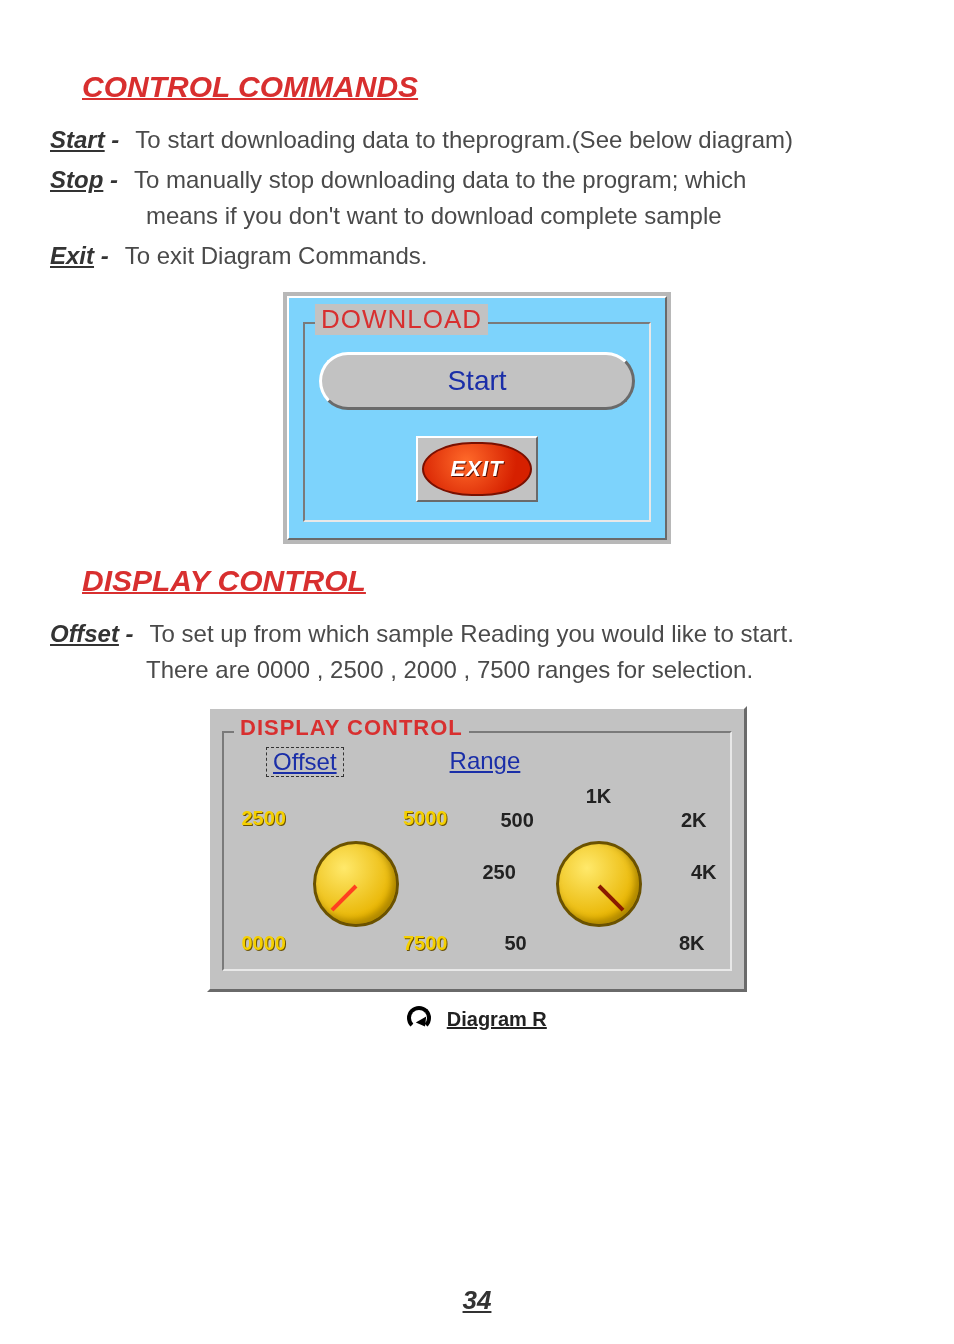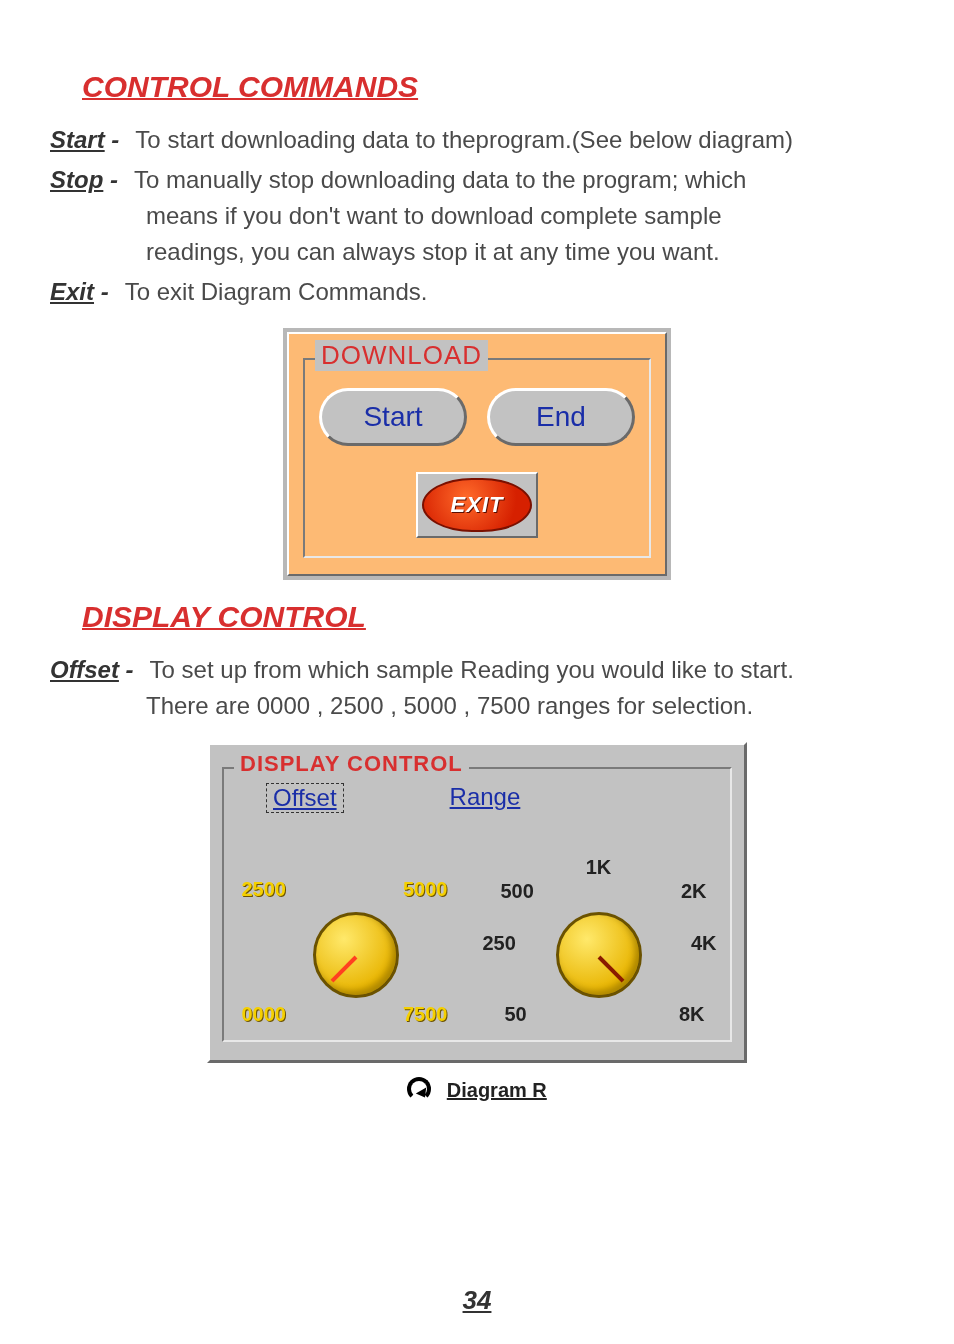--- a/index.html
+++ b/index.html
@@ -39,21 +39,21 @@
   .dl-panel {
     width: 388px;
     margin: 18px auto 20px auto;
     background: #b8b8b8;
     padding: 4px;
   }
   .dl-inner {
     border: 2px solid #fff;
     border-right-color: #6a6a6a;
     border-bottom-color: #6a6a6a;
-    background: #fdba74;
+    background: #7dd3fc;
     padding: 10px 14px 16px 14px;
     position: relative;
   }
   .dl-group {
     border: 2px solid #7a7a7a;
     border-right-color: #e8e8e8;
     border-bottom-color: #e8e8e8;
     padding: 28px 14px 18px 14px;
     position: relative;
     margin-top: 14px;
@@ -136,21 +136,21 @@
     color: #1a2ea8;
     font-size: 24px;
     padding: 0 6px;
   }
   .dc-tab.active {
     border: 1px dashed #333;
     text-decoration: underline;
   }
   .dc-tab.inactive { text-decoration: underline; }
   .dc-knobs { display:flex; justify-content: space-around; margin-top: 8px;}
-  .knob-area { position:relative; width: 240px; height: 170px; margin-top: 35px;}
+  .knob-area { position:relative; width: 240px; height: 170px;}
   .knob {
     position:absolute;
     left: 50%; top: 50%;
     width: 86px; height: 86px;
     margin-left: -43px; margin-top: -33px;
     border-radius: 50%;
     background: radial-gradient(circle at 35% 30%, #ffe96b, #e8b400 70%);
     border: 3px solid #6b5200;
     box-shadow: inset -4px -4px 6px rgba(0,0,0,.25);
   }
@@ -218,55 +218,53 @@
     <span class="def-text">To start downloading data to theprogram.(See below diagram)</span>
   </div>
 </div>
 
 <div class="def-block">
   <div class="def-row">
     <span><span class="def-term">Stop</span><span class="def-dash"> -</span></span>
     <span class="def-text">To manually stop downloading data to the program; which</span>
   </div>
   <div class="def-cont">means if you don't want to download complete sample</div>
-  <div class="def-cont">readings, you can always stop it at any time you want.</div>
 </div>
 
 <div class="def-block">
   <div class="def-row">
     <span><span class="def-term">Exit</span><span class="def-dash">  -</span></span>
     <span class="def-text">To exit  Diagram Commands.</span>
   </div>
 </div>
 
 <div class="dl-panel">
   <div class="dl-inner">
     <div class="dl-group">
       <div class="dl-legend">DOWNLOAD</div>
       <div class="dl-row">
         <div class="dl-btn">Start</div>
-        <div class="dl-btn">End</div>
       </div>
       <div class="exit-wrap">
         <div class="exit-btn">
           <div class="exit-inner">EXIT</div>
         </div>
       </div>
     </div>
   </div>
 </div>
 
 <h2 class="section-title">DISPLAY CONTROL</h2>
 
 <div class="def-block">
   <div class="def-row">
     <span><span class="def-term">Offset</span><span class="def-dash"> -</span></span>
     <span class="def-text">To set up from which sample Reading you would like to start.</span>
   </div>
-  <div class="def-cont">There are 0000 , 2500 , 5000 , 7500 ranges for selection.</div>
+  <div class="def-cont">There are 0000 , 2500 , 2000 , 7500 ranges for selection.</div>
 </div>
 
 <div class="dc-panel">
   <div class="dc-group">
     <div class="dc-legend">DISPLAY CONTROL</div>
     <div class="dc-tabs">
       <div class="dc-tab active">Offset</div>
       <div class="dc-tab inactive">Range</div>
     </div>
     <div class="dc-knobs">

